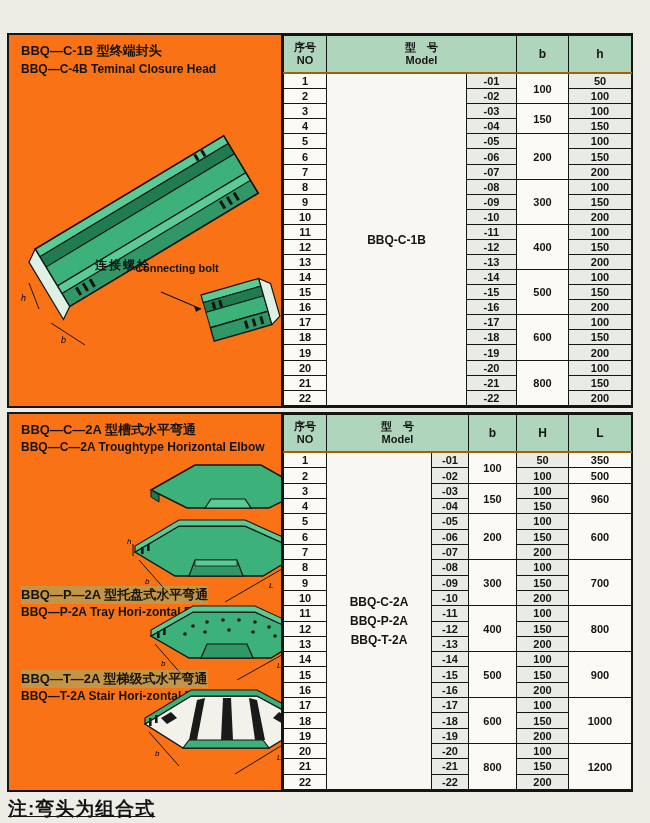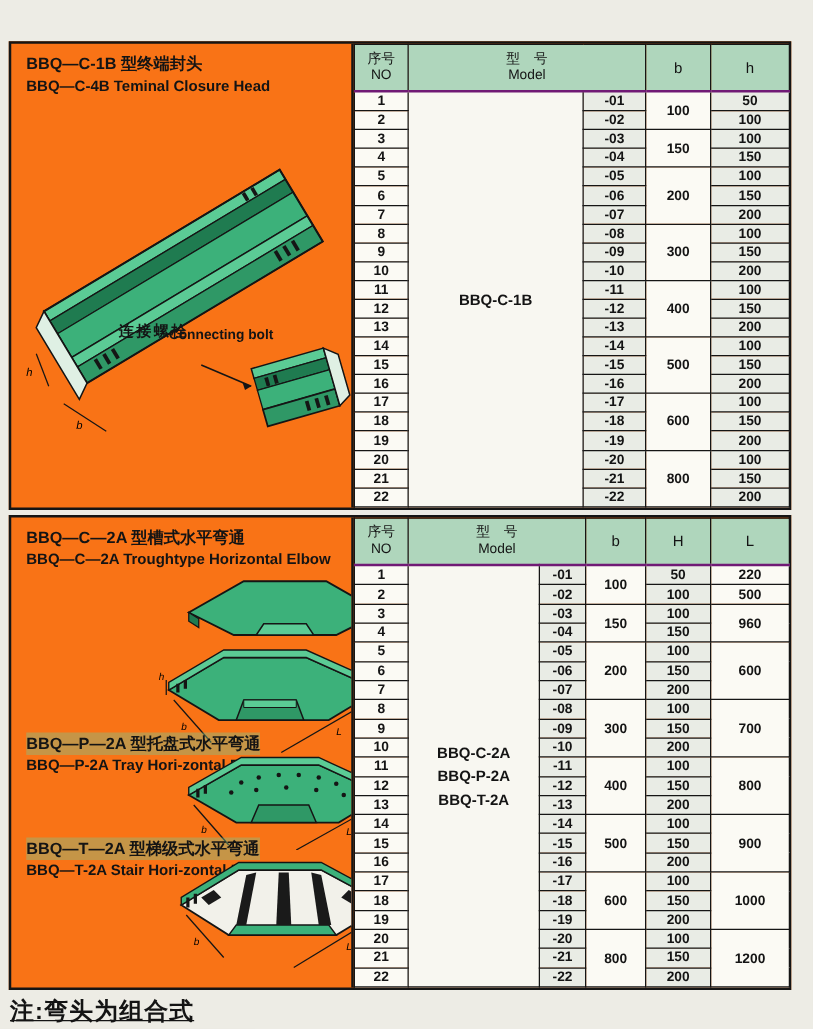--- a/index.html
+++ b/index.html
@@ -17,21 +17,21 @@
   #sec2{top:412px;height:380px;}
   .left{position:relative;flex:1;border-right:2px solid #151515;overflow:hidden;}
   .hzh{position:absolute;left:12px;font-size:13px;font-weight:700;white-space:nowrap;}
   .hen{position:absolute;left:12px;font-size:12px;font-weight:700;white-space:nowrap;}
   .hl{background:rgba(120,200,145,.40);}
 
   
   .twrap{width:348px;box-sizing:border-box;}
   table{border-collapse:collapse;width:100%;height:100%;table-layout:fixed;}
   th,td{border:1px solid #151515;padding:0;text-align:center;vertical-align:middle;}
-  thead th{background:#afd6bc;height:36px;border-bottom:2px solid #701a75;font-size:12px;font-weight:400;}
+  thead th{background:#afd6bc;height:36px;border-bottom:2px solid #a16207;font-size:12px;font-weight:700;}
   thead .two{font-size:11px;line-height:13px;}
   tbody td{font-size:11px;font-weight:700;background:#fbfaf4;line-height:12px;}
   td.tint{background:#e9ece5;}
   td.model{background:#f8f7f1;font-size:12px;}
   td.model div{margin:7px 0;}
 
   
   .cb-en{position:absolute;font-size:11px;font-weight:700;margin-top:31px;}
   .cb-zh{position:absolute;font-size:12px;font-weight:700;letter-spacing:2px;}
   svg{position:absolute;}
@@ -348,21 +348,21 @@
             <tr>
               <td class="no">1</td>
               <td class="model" rowspan="22">
                 <div>BBQ-C-2A</div>
                 <div>BBQ-P-2A</div>
                 <div>BBQ-T-2A</div>
               </td>
               <td class="tint">-01</td>
               <td rowspan="2">100</td>
               <td class="tint">50</td>
-              <td rowspan="1">220</td>
+              <td rowspan="1">350</td>
             </tr>
             <tr>
               <td class="no">2</td>
               <td class="tint">-02</td>
               <td class="tint">100</td>
               <td rowspan="1">500</td>
             </tr>
             <tr>
               <td class="no">3</td>
               <td class="tint">-03</td>

